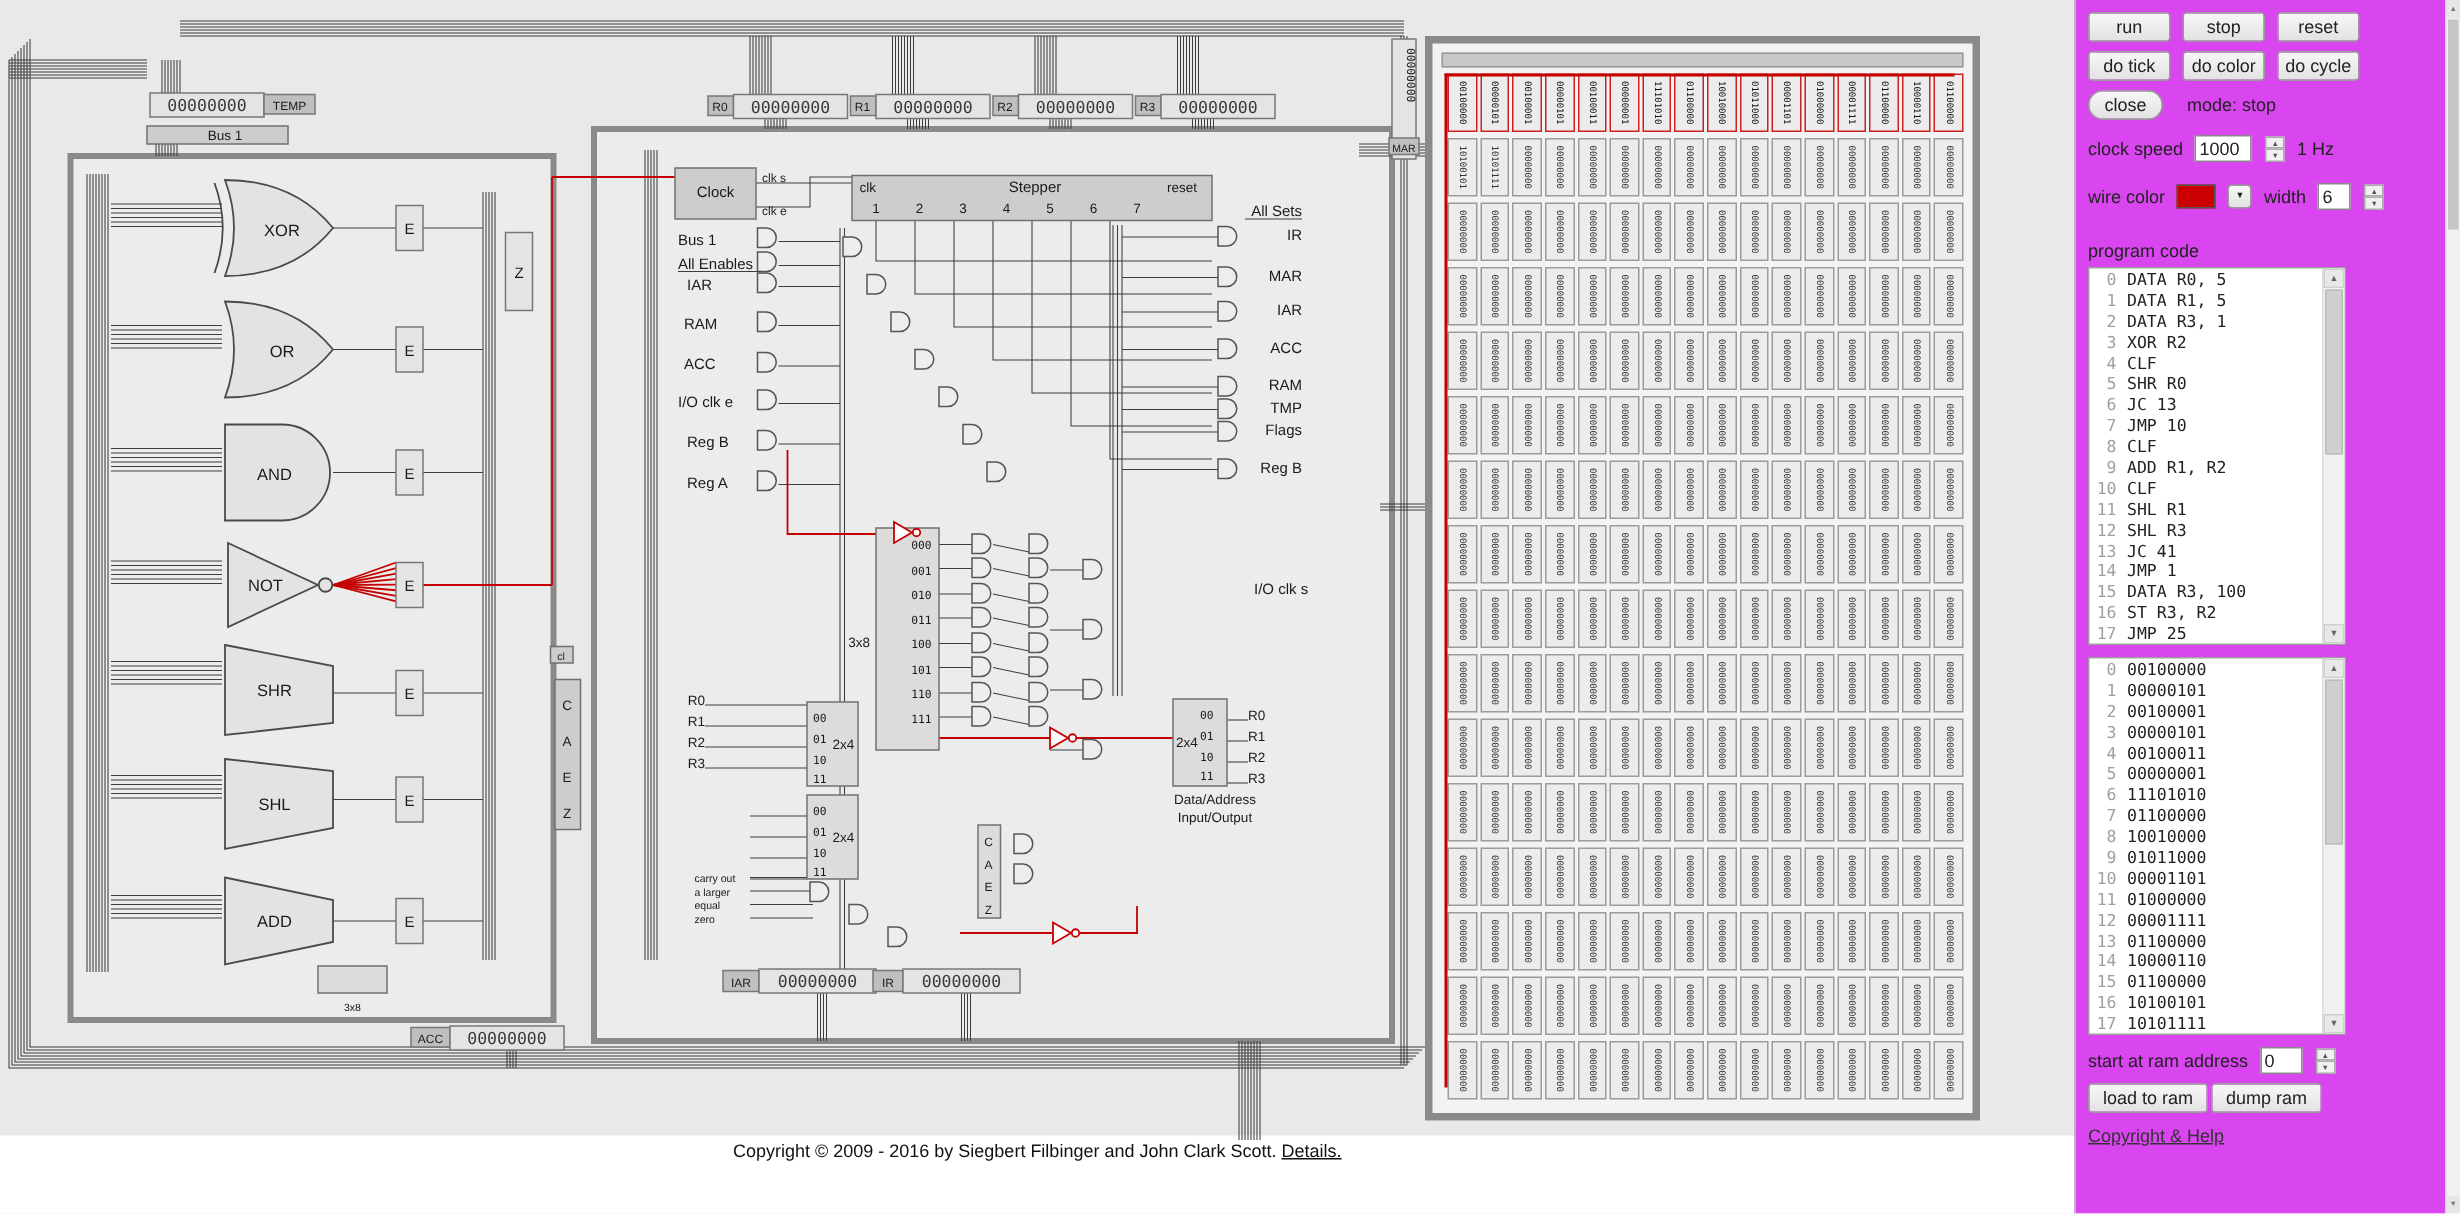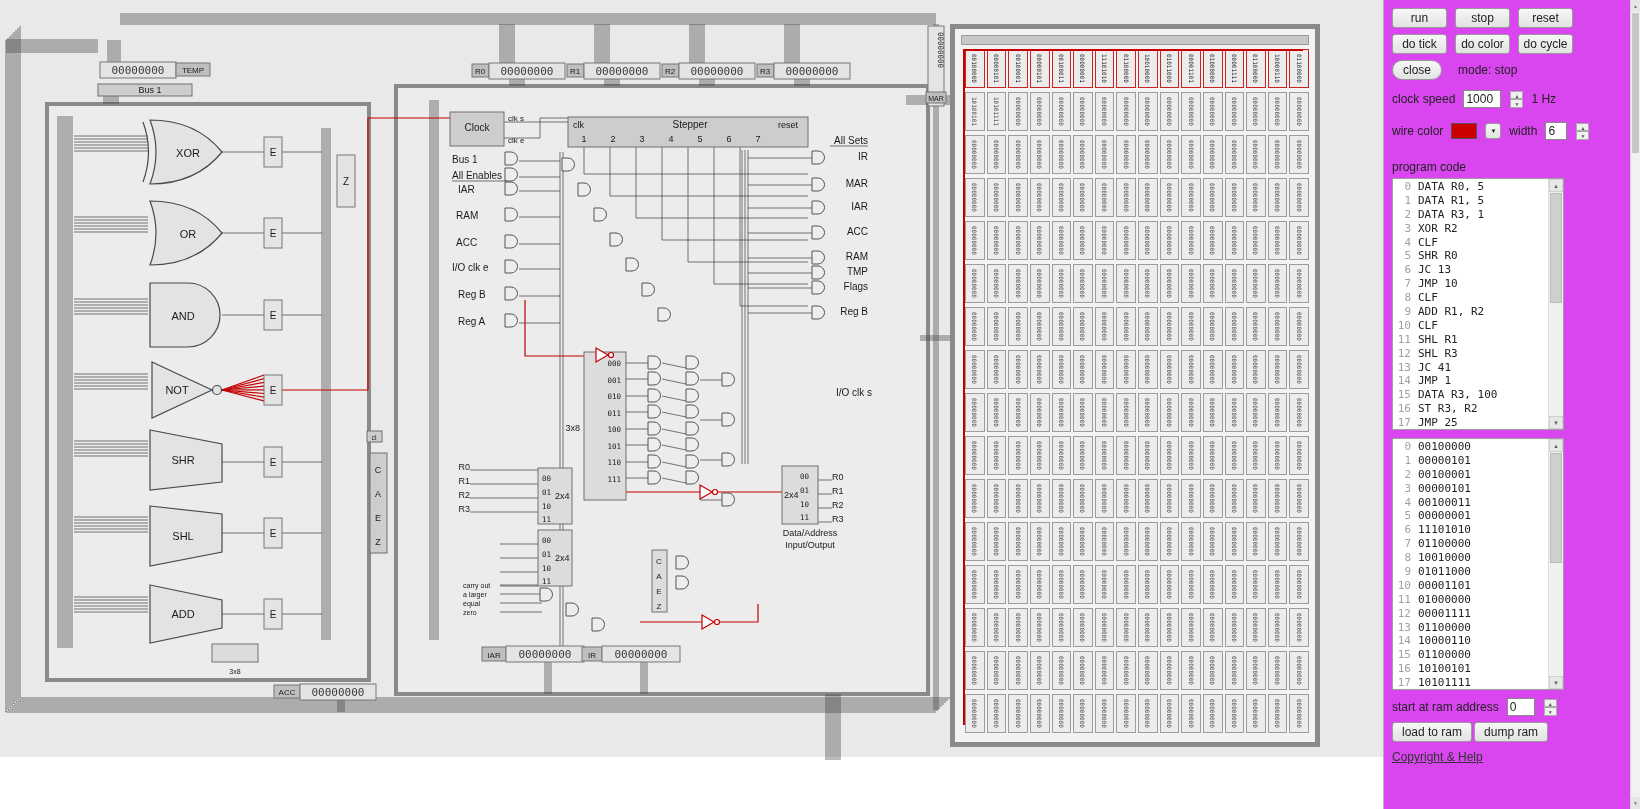--- a/index.html
+++ b/index.html
@@ -909,20 +909,24 @@
         <div class="ram-cell">00000000</div>
         <div class="ram-cell">00000000</div>
         <div class="ram-cell">00000000</div>
         <div class="ram-cell">00000000</div>
         <div class="ram-cell">00000000</div>
         <div class="ram-cell">00000000</div>
         <div class="ram-cell">00000000</div>
       </div>
   </div>
 
+  <div class="footer">
+    <span>Copyright © 2009 - 2016 by Siegbert Filbinger and John Clark Scott.</span>
+    <a>Details.</a>
+  </div>
 
   <div class="panel">
     <div class="prow">
       <button class="b3">run</button>
       <button class="b3">stop</button>
       <button class="b3">reset</button>
     </div>
     <div class="prow">
       <button class="b3">do tick</button>
       <button class="b3">do color</button>

